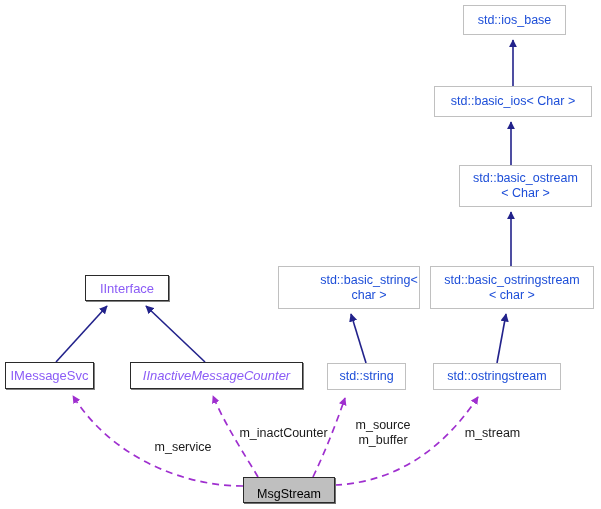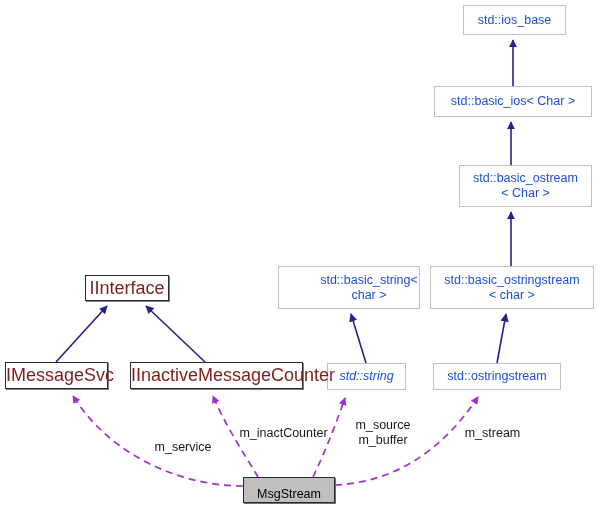--- a/index.html
+++ b/index.html
@@ -43,22 +43,22 @@
   
   .node.lib {
     border: 1px solid #c0c0c0;
     font-size: 12.5px;
     color: #1d4ed8;
   }
   
   .node.cls {
     border: 1px solid #2a2a2a;
     box-shadow: 1px 1px 0 #808080;
-    font-size: 18px;
-    color: #7f1d1d;
+    font-size: 13px;
+    color: #8b5cf6;
     justify-content: flex-end;
   }
   
   .node.current {
     border: 1px solid #2a2a2a;
     box-shadow: 1px 1px 0 #707070;
     background: #bfbfbf;
     font-size: 12.5px;
     color: #000000;
     align-items: flex-end;
@@ -126,33 +126,33 @@
 
   <div class="node lib" style="left:278px; top:266px; width:142px; height:43px;padding-left:40px;">
     <span class="node-label">std::basic_string&lt;
 char &gt;</span>
   </div>
 
   <div class="node lib" style="left:433px; top:363px; width:128px; height:27px;">
     <span class="node-label">std::ostringstream</span>
   </div>
 
-  <div class="node lib" style="left:327px; top:363px; width:79px; height:27px;font-style:italic;">
+  <div class="node lib" style="left:327px; top:363px; width:79px; height:27px;">
     <span class="node-label">std::string</span>
   </div>
 
   <div class="node cls" style="left:85px; top:275px; width:84px; height:26px;">
     <span class="node-label">IInterface</span>
   </div>
 
-  <div class="node cls" style="left:5px; top:362px; width:103px; height:27px;">
+  <div class="node cls" style="left:5px; top:362px; width:89px; height:27px;">
     <span class="node-label">IMessageSvc</span>
   </div>
 
-  <div class="node cls" style="left:130px; top:362px; width:173px; height:27px;">
+  <div class="node cls" style="left:130px; top:362px; width:173px; height:27px;font-style:italic;">
     <span class="node-label">IInactiveMessageCounter</span>
   </div>
 
   <div class="node current" style="left:243px; top:477px; width:92px; height:26px;">
     <span class="node-label">MsgStream</span>
   </div>
 
   <div class="edge-label" style="left:148px; top:440px; width:70px;">m_service</div>
 
   <div class="edge-label" style="left:234px; top:426px; width:99px;">m_inactCounter</div>

